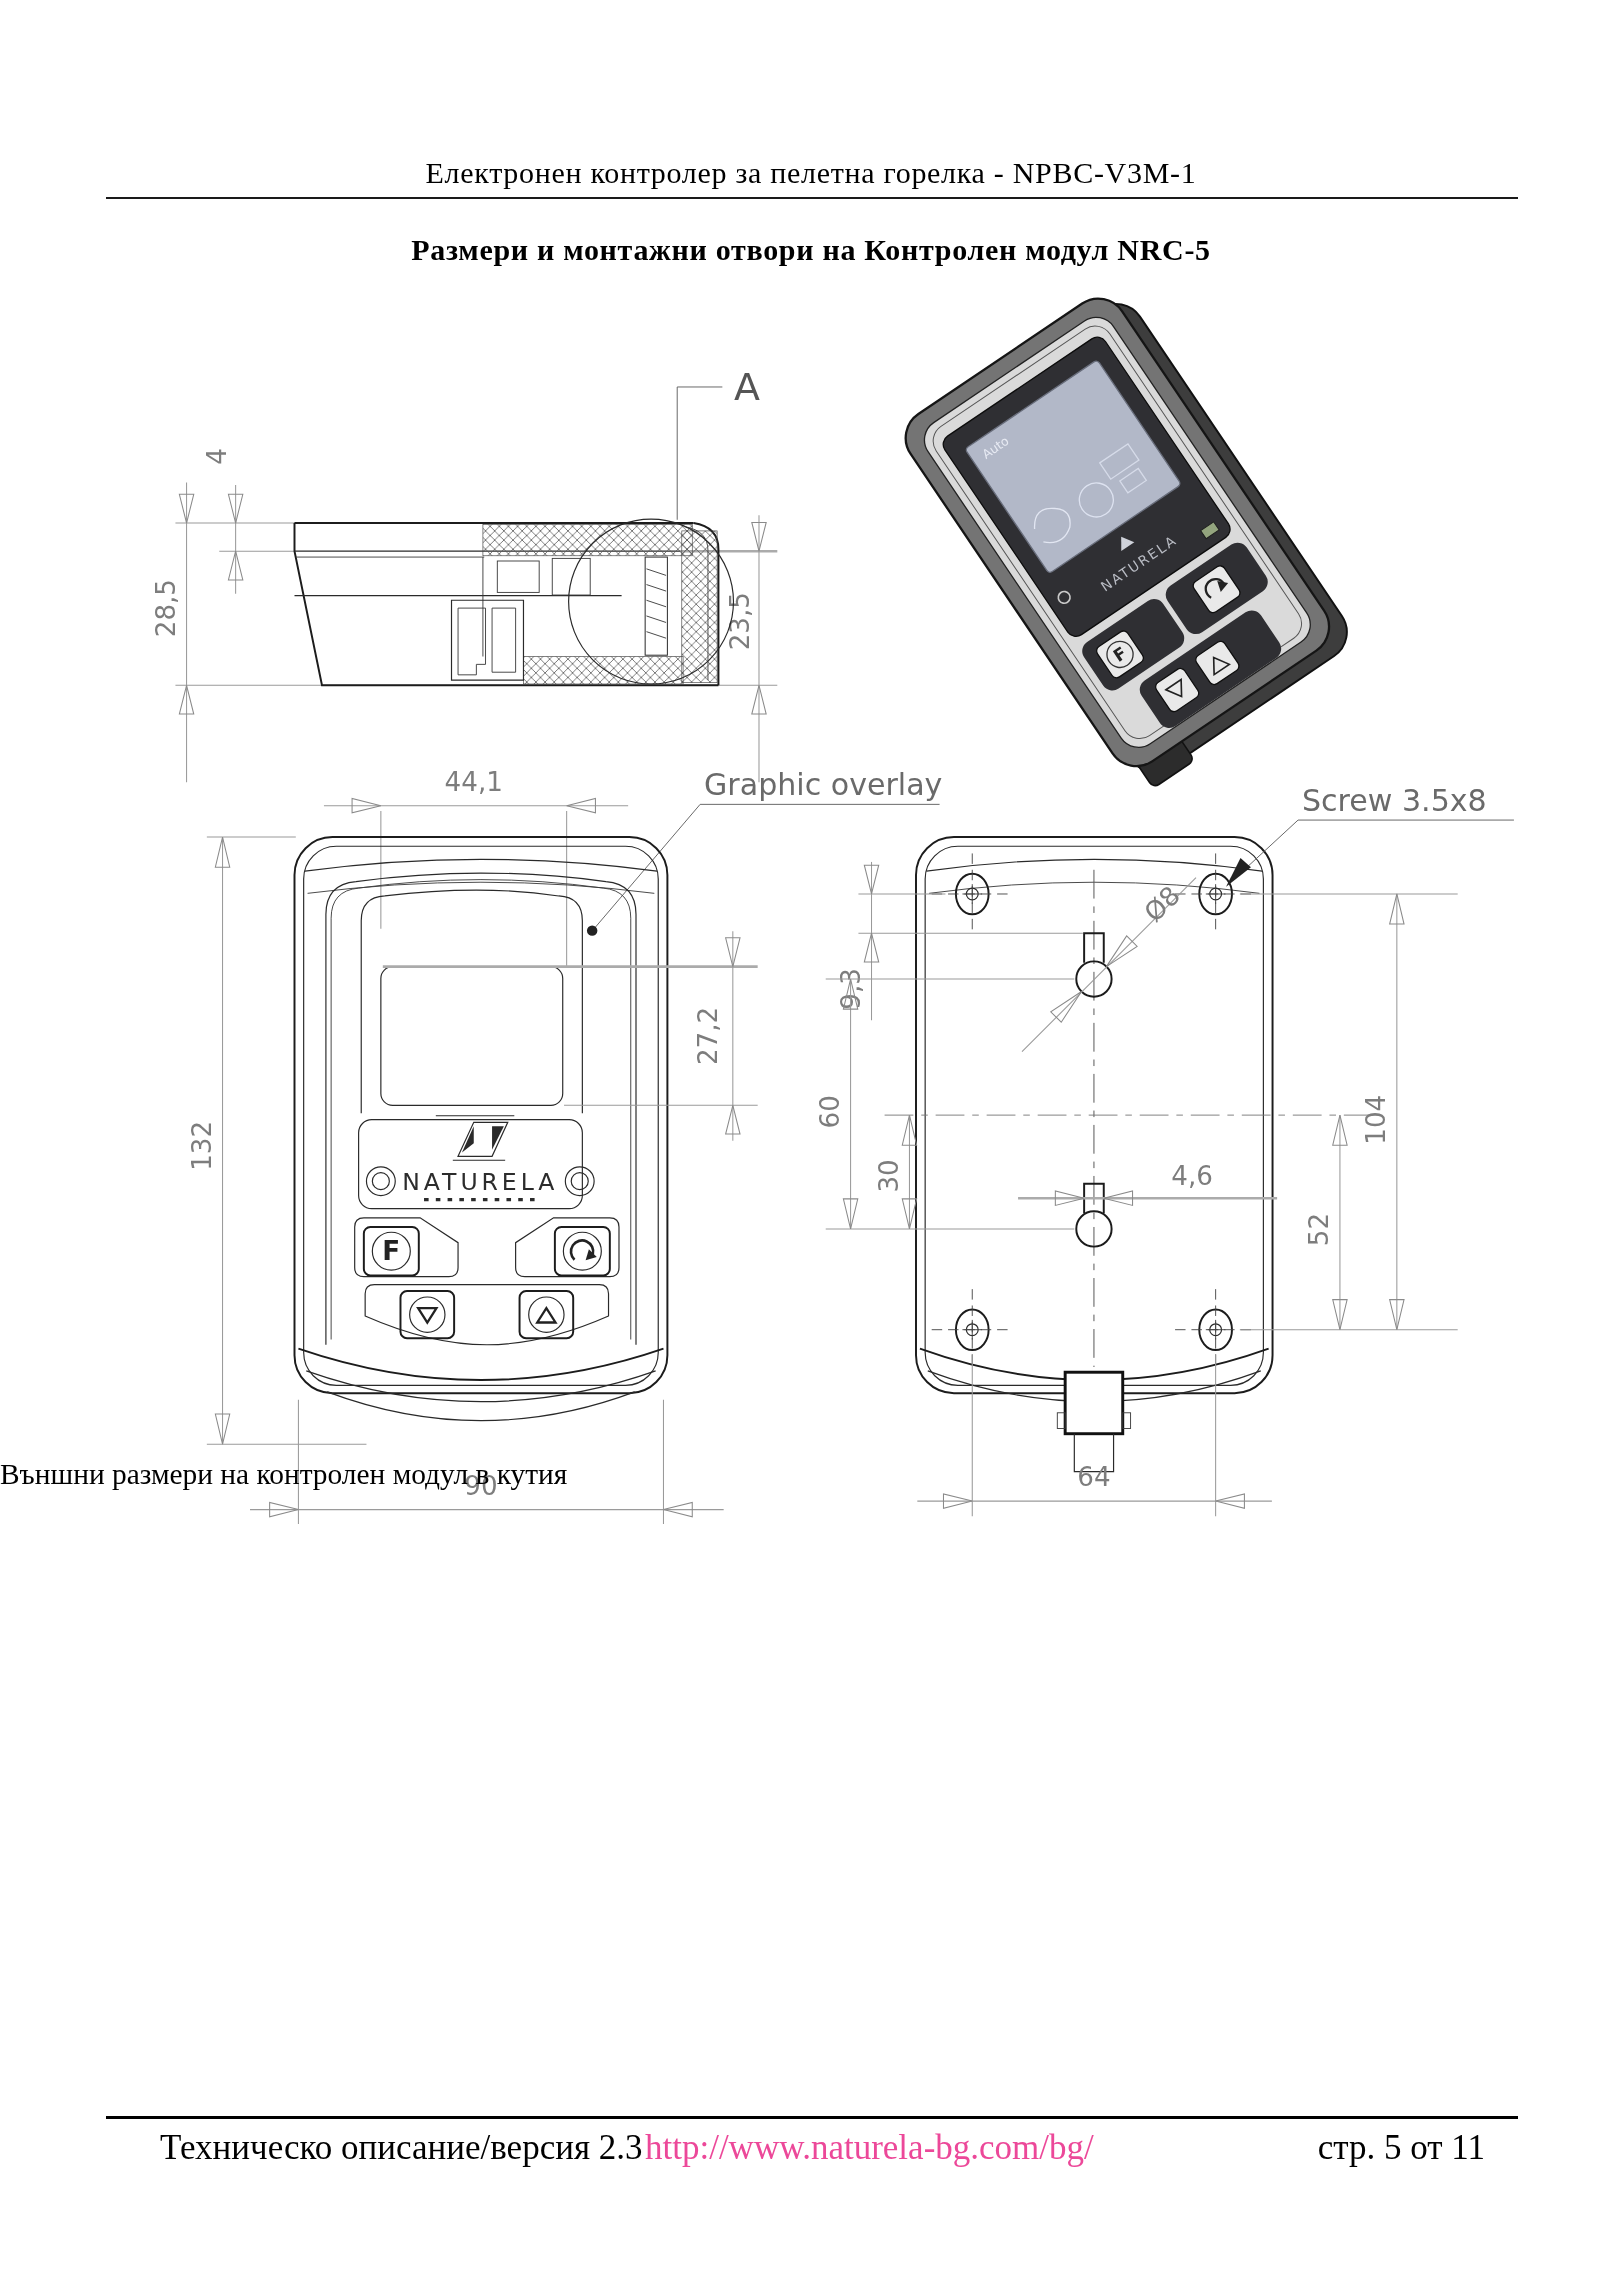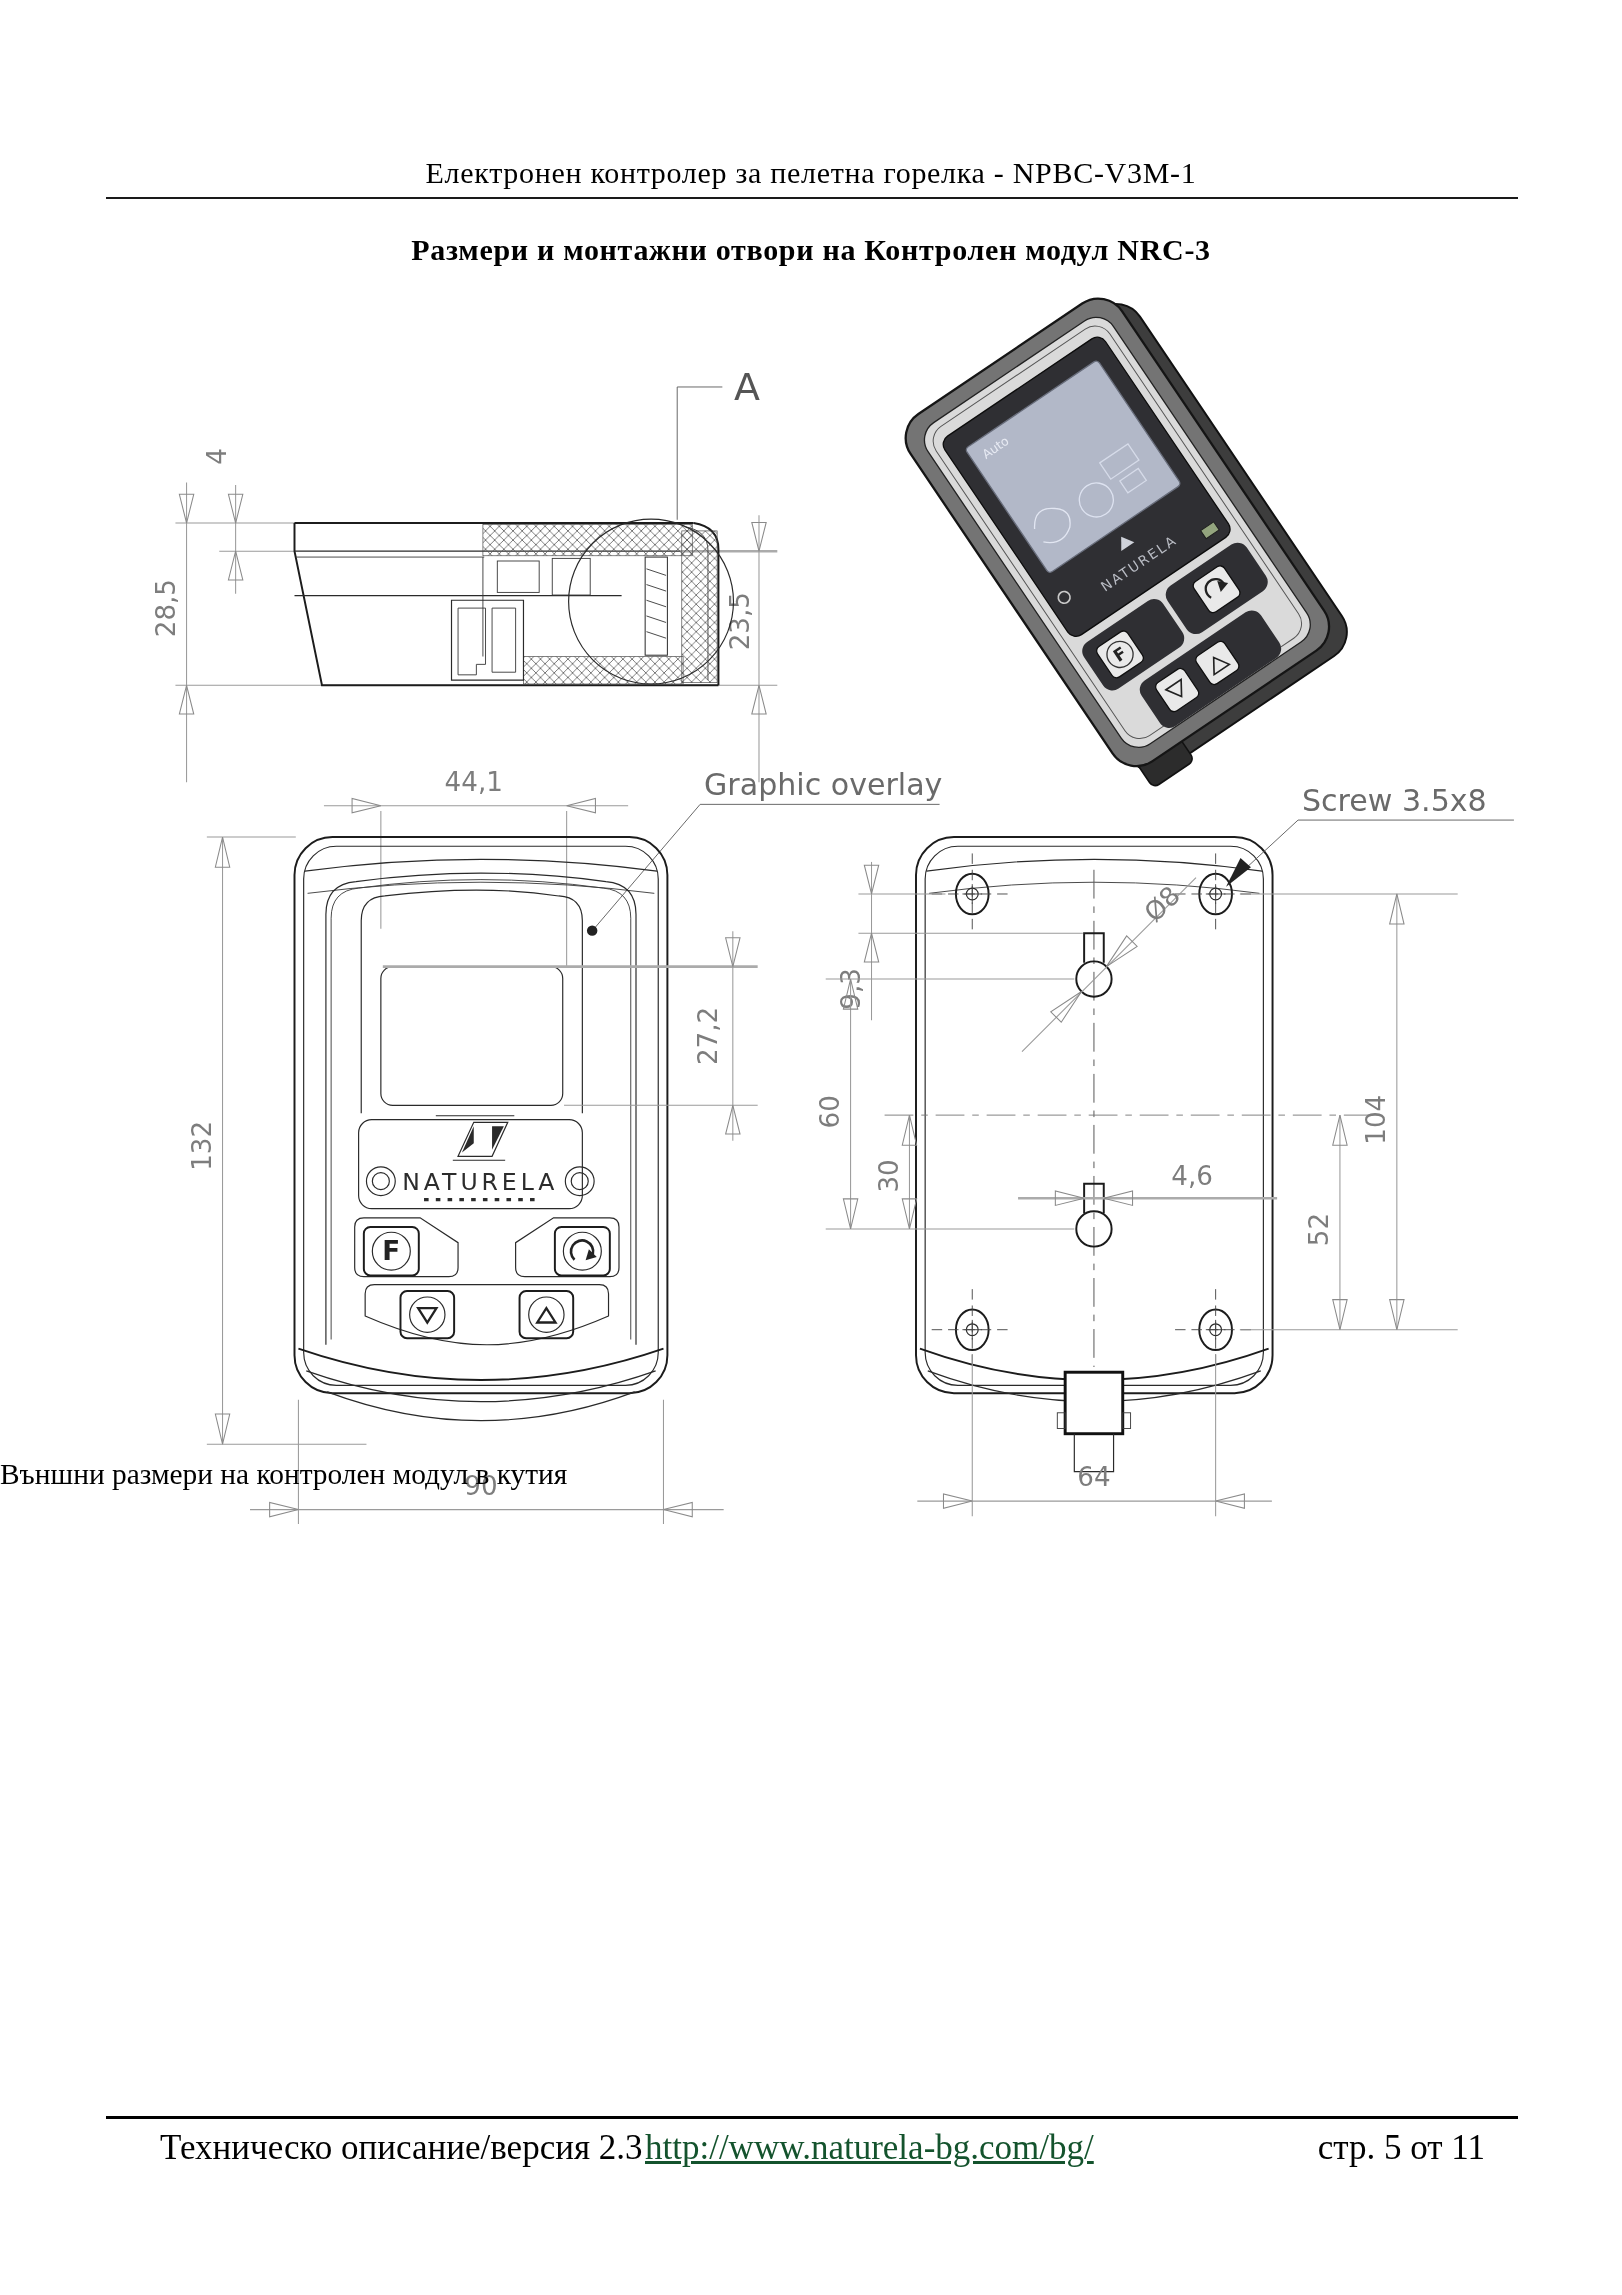--- a/index.html
+++ b/index.html
@@ -10,21 +10,21 @@
   .rule{position:absolute;left:106px;width:1412px;height:2px;background:#1a1a1a;}
   .rule-top{top:197px;}
   .rule-bot{top:2116px;height:2.6px;background:#000;}
   .ttl{position:absolute;top:233px;left:0;width:1622px;text-align:center;
        font-size:30px;font-weight:bold;letter-spacing:0.7px;}
   .cap{position:absolute;top:1458px;left:0;width:1622px;font-size:29.4px;}
   .para{position:absolute;top:1582px;left:158px;width:1309px;font-size:30px;
         line-height:41px;text-align:justify;text-indent:60px;}
   .ft{position:absolute;top:2128px;font-size:35px;white-space:nowrap;}
   .ft-left{left:160px;}
-  .ft-link{left:645px;color:#14532d;text-decoration:underline;cursor:pointer;}
+  .ft-link{left:645px;color:#ec4899;cursor:pointer;}
   .ft-right{right:137px;}
   svg{position:absolute;left:0;top:281px;}
   svg text{font-family:"DejaVu Sans",sans-serif;}
   .dim{fill:#7d7d7d;font-size:40px;}
   .lbl{fill:#6a6a6a;font-size:46px;}
   .lblA{fill:#555;font-size:58px;}
   .ln{stroke:#9a9a9a;stroke-width:1.6;fill:none;}
   .lngray{stroke:#ababab;stroke-width:4;fill:none;}
   .ar{stroke:#8a8a8a;stroke-width:1.6;fill:none;}
   .ot{stroke:#1c1c1c;stroke-width:3;fill:none;}
@@ -32,21 +32,21 @@
   .thin{stroke:#3a3a3a;stroke-width:1.4;fill:none;}
   .cl{stroke:#666;stroke-width:1.5;fill:none;}
 </style>
 </head>
 <body>
 
 <div class="page">
 
   <div class="hdr">Електронен контролер за пелетна горелка - NPBC-V3M-1</div>
   <div class="rule rule-top"></div>
-  <div class="ttl">Размери и монтажни отвори на Контролен модул NRC-3</div>
+  <div class="ttl">Размери и монтажни отвори на Контролен модул NRC-5</div>
 
   <svg width="1622" height="1243" viewBox="0 430 2479 1900">
 
     <defs>
       <pattern id="hatch" patternUnits="userSpaceOnUse" width="14" height="14">
         <path d="M0,14 L14,0 M0,0 L14,14" stroke="#5a5a5a" stroke-width="1.2"></path>
       </pattern>
     </defs>
 
     <g>

